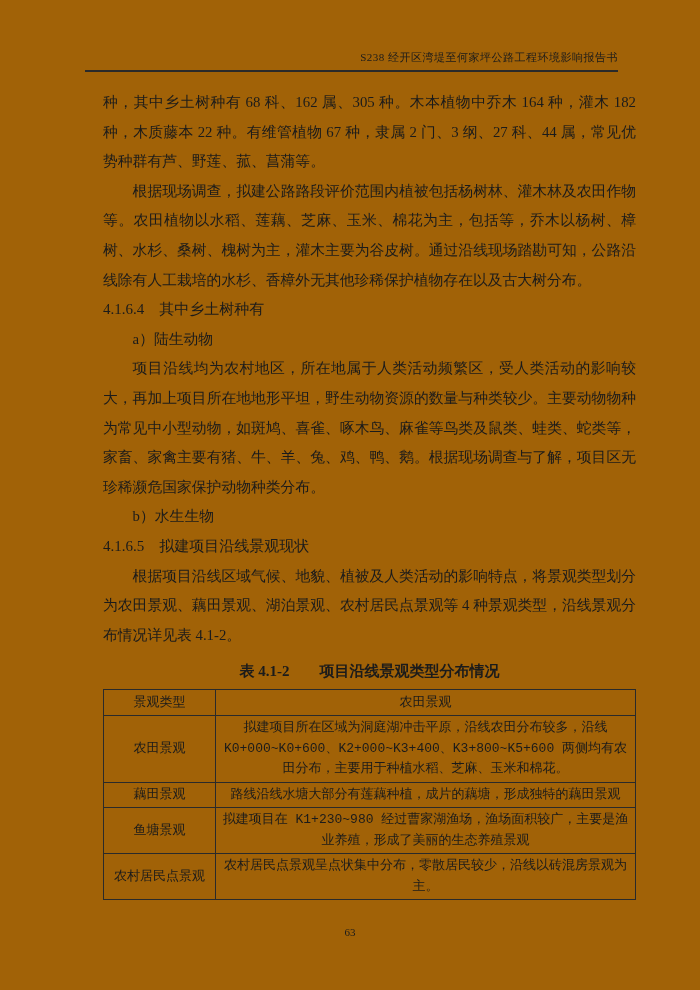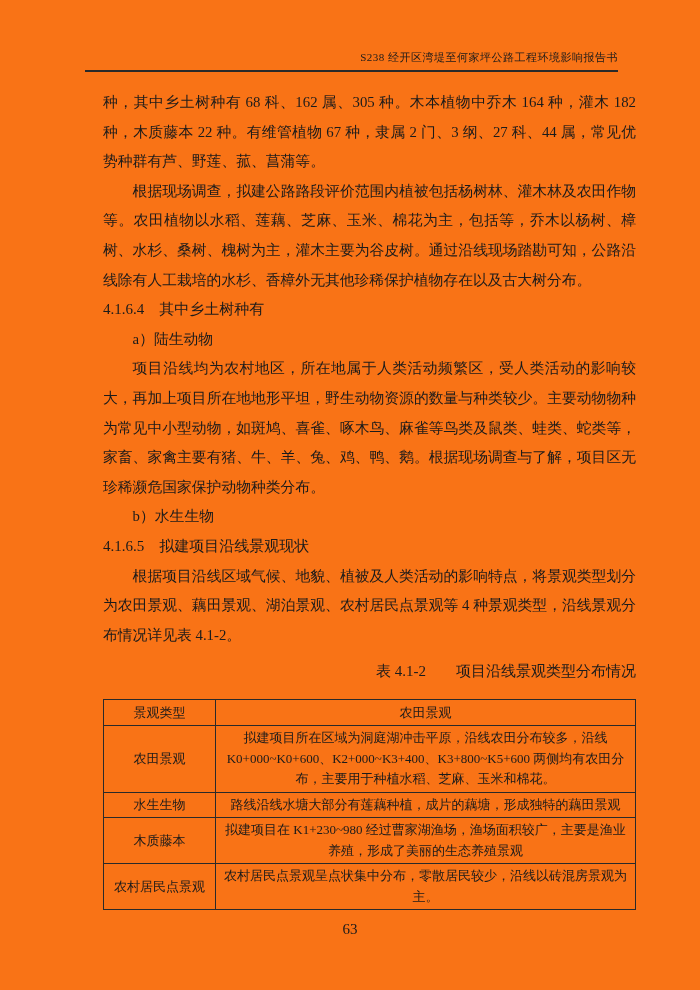--- a/index.html
+++ b/index.html
@@ -2,21 +2,21 @@
 <html><head>
 <meta charset="utf-8">
 <style>
   * { margin: 0; padding: 0; box-sizing: border-box; }
   html, body { background: #e8e8e8; }
   .page {
     position: relative;
     width: 700px;
     height: 990px;
     margin: 0 auto;
-    background: #f97316;
+    background: #a16207;
     font-family: "Liberation Serif", "DejaVu Serif", serif;
     color: #1b1b1b;
     overflow: hidden;
   }
   .header {
     position: absolute;
     top: 50px;
     left: 85px;
     width: 533px;
     text-align: right;
@@ -32,50 +32,51 @@
     width: 533px;
     font-size: 14.8px;
     line-height: 29.6px;
     text-align: justify;
   }
   .para { text-indent: 2em; }
   .para-cont { text-indent: 0; }
   .heading { text-indent: 0; font-size: 15px; }
   .sub-item { text-indent: 2em; }
   .table-caption {
-    text-align: right;
-    font-weight: normal;
+    text-align: center;
+    font-weight: bold;
     font-size: 15px;
     margin-top: 9px;
-    margin-bottom: 16px;
+    margin-bottom: 6px;
     line-height: 24px;
     text-indent: 0;
   }
   table.landscape {
     width: 100%;
     border-collapse: collapse;
     font-size: 13px;
     line-height: 20.5px;
     text-align: center;
+    font-family: Liberation Mono, monospace;
   }
   table.landscape th, table.landscape td {
     border: 1.5px solid #2a2a2a;
     padding: 2px 5px;
     font-weight: normal;
     vertical-align: middle;
   }
   table.landscape th { height: 26px; }
   td.col-type { width: 112px; }
   .page-number {
     position: absolute;
     bottom: 52px;
     left: 0;
     width: 100%;
     text-align: center;
-    font-size: 15px;
+    font-size: 11px;
   }
 </style>
 </head>
 <body>
 
 <div class="page">
 
   <div class="header">
     <span>S238 经开区湾堤至何家坪公路工程环境影响报告书</span>
   </div>
@@ -107,25 +108,25 @@
           <th class="col-type">景观类型</th>
           <th>农田景观</th>
         </tr>
       </thead>
       <tbody>
         <tr>
           <td class="col-type">农田景观</td>
           <td>拟建项目所在区域为洞庭湖冲击平原，沿线农田分布较多，沿线K0+000~K0+600、K2+000~K3+400、K3+800~K5+600 两侧均有农田分布，主要用于种植水稻、芝麻、玉米和棉花。</td>
         </tr>
         <tr>
-          <td class="col-type">水生生物</td>
+          <td class="col-type">藕田景观</td>
           <td>路线沿线水塘大部分有莲藕种植，成片的藕塘，形成独特的藕田景观</td>
         </tr>
         <tr>
-          <td class="col-type">木质藤本</td>
+          <td class="col-type">鱼塘景观</td>
           <td>拟建项目在 K1+230~980 经过曹家湖渔场，渔场面积较广，主要是渔业养殖，形成了美丽的生态养殖景观</td>
         </tr>
         <tr>
           <td class="col-type">农村居民点景观</td>
           <td>农村居民点景观呈点状集中分布，零散居民较少，沿线以砖混房景观为主。</td>
         </tr>
       </tbody>
     </table>
 
   </div>

